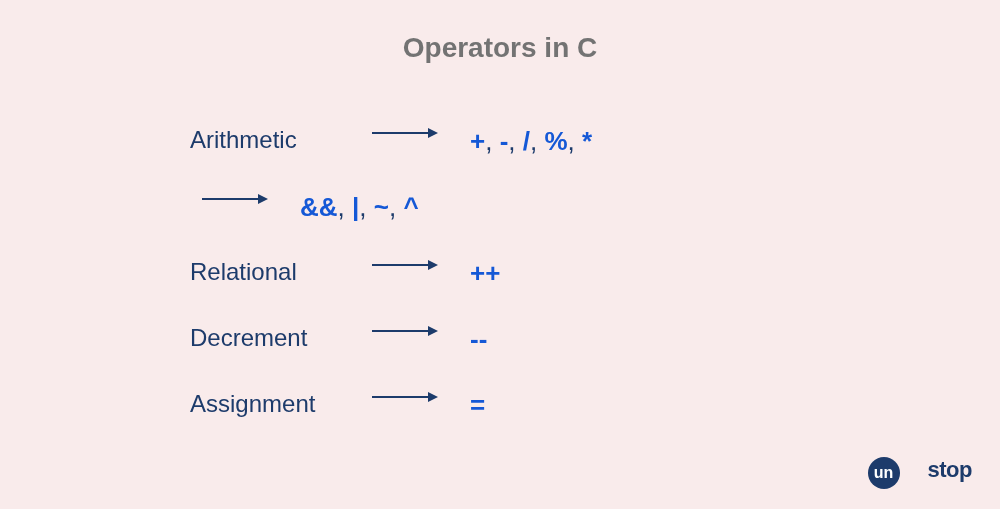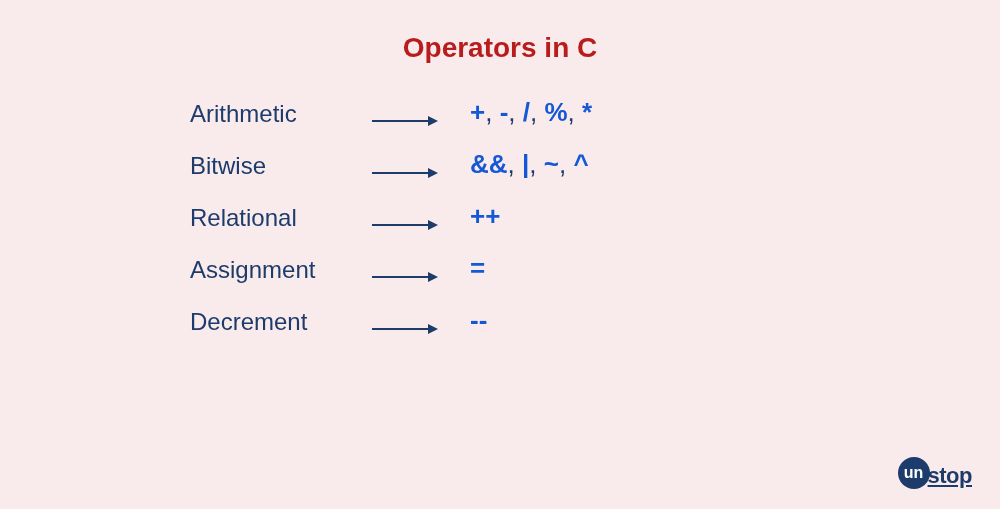--- a/index.html
+++ b/index.html
@@ -9,34 +9,35 @@
     }
     body {
       width: 1000px;
       height: 509px;
       background: #f9ebeb;
       font-family: Arial, Helvetica, sans-serif;
       position: relative;
     }
     .title {
       text-align: center;
-      color: #b91c1c;
+      color: #737373;
       font-size: 28px;
       font-weight: bold;
       padding-top: 32px;
       padding-bottom: 30px;
     }
     .content {
       padding-left: 190px;
     }
     .row {
       display: flex;
-      align-items: flex-end;
+      align-items: flex-start;
       margin-bottom: 18px;
       height: 34px;
+      margin-top: 32px;
     }
     .category {
       color: #1d3b6b;
       font-size: 24px;
       width: 170px;
       flex-shrink: 0;
     }
     .arrow {
       width: 90px;
       flex-shrink: 0;
@@ -55,98 +56,97 @@
     }
     .comma {
       color: #1d3b6b;
       font-weight: normal;
     }
     .logo {
       position: absolute;
       bottom: 20px;
       right: 28px;
       display: flex;
-      align-items: flex-end;
+      align-items: flex-start;
+      gap: 30px;
     }
     .logo-circle {
       width: 32px;
       height: 32px;
       border-radius: 50%;
       background: #1d3b6b;
       color: #fff;
       display: flex;
       align-items: center;
       justify-content: center;
       font-size: 16px;
       font-weight: bold;
       margin-right: -2px;
       z-index: 1;
     }
     .logo-text {
       color: #1d3b6b;
       font-size: 22px;
       font-weight: bold;
       letter-spacing: -0.5px;
-      text-decoration: underline;
     }
   </style>
 </head>
 <body>
 
 <div class="title">Operators in C</div>
 
 <div class="content">
   <div class="row">
     <div class="category">Arithmetic</div>
     <div class="arrow">
       <svg width="70" height="14" viewBox="0 0 70 14">
           <line x1="2" y1="7" x2="58" y2="7" stroke="#1d3b6b" stroke-width="2"></line>
           <polygon points="58,2 68,7 58,12" fill="#1d3b6b"></polygon>
         </svg>
     </div>
     <div class="operators"><span>+</span><span class="comma">, </span><span>-</span><span class="comma">, </span><span>/</span><span class="comma">, </span><span>%</span><span class="comma">, </span><span>*</span></div>
   </div>
   <div class="row">
-    <div class="category">Bitwise</div>
     <div class="arrow">
       <svg width="70" height="14" viewBox="0 0 70 14">
           <line x1="2" y1="7" x2="58" y2="7" stroke="#1d3b6b" stroke-width="2"></line>
           <polygon points="58,2 68,7 58,12" fill="#1d3b6b"></polygon>
         </svg>
     </div>
     <div class="operators"><span>&amp;&amp;</span><span class="comma">, </span><span>|</span><span class="comma">, </span><span>~</span><span class="comma">, </span><span>^</span></div>
   </div>
   <div class="row">
     <div class="category">Relational</div>
     <div class="arrow">
       <svg width="70" height="14" viewBox="0 0 70 14">
           <line x1="2" y1="7" x2="58" y2="7" stroke="#1d3b6b" stroke-width="2"></line>
           <polygon points="58,2 68,7 58,12" fill="#1d3b6b"></polygon>
         </svg>
     </div>
     <div class="operators"><span>++</span></div>
   </div>
   <div class="row">
+    <div class="category">Decrement</div>
+    <div class="arrow">
+      <svg width="70" height="14" viewBox="0 0 70 14">
+          <line x1="2" y1="7" x2="58" y2="7" stroke="#1d3b6b" stroke-width="2"></line>
+          <polygon points="58,2 68,7 58,12" fill="#1d3b6b"></polygon>
+        </svg>
+    </div>
+    <div class="operators"><span>--</span></div>
+  </div>
+  <div class="row">
     <div class="category">Assignment</div>
     <div class="arrow">
       <svg width="70" height="14" viewBox="0 0 70 14">
           <line x1="2" y1="7" x2="58" y2="7" stroke="#1d3b6b" stroke-width="2"></line>
           <polygon points="58,2 68,7 58,12" fill="#1d3b6b"></polygon>
         </svg>
     </div>
     <div class="operators"><span>=</span></div>
   </div>
-  <div class="row">
-    <div class="category">Decrement</div>
-    <div class="arrow">
-      <svg width="70" height="14" viewBox="0 0 70 14">
-          <line x1="2" y1="7" x2="58" y2="7" stroke="#1d3b6b" stroke-width="2"></line>
-          <polygon points="58,2 68,7 58,12" fill="#1d3b6b"></polygon>
-        </svg>
-    </div>
-    <div class="operators"><span>--</span></div>
-  </div>
 </div>
 
 <div class="logo">
   <div class="logo-circle">un</div>
   <div class="logo-text">stop</div>
 </div>
 
 </body></html>

